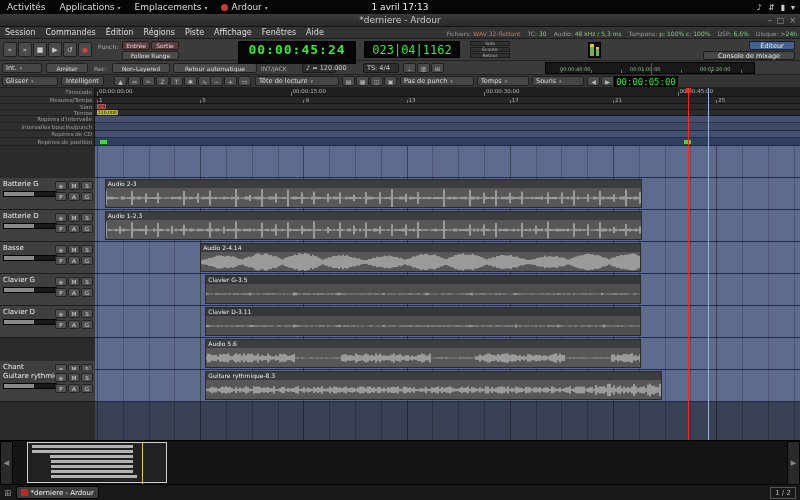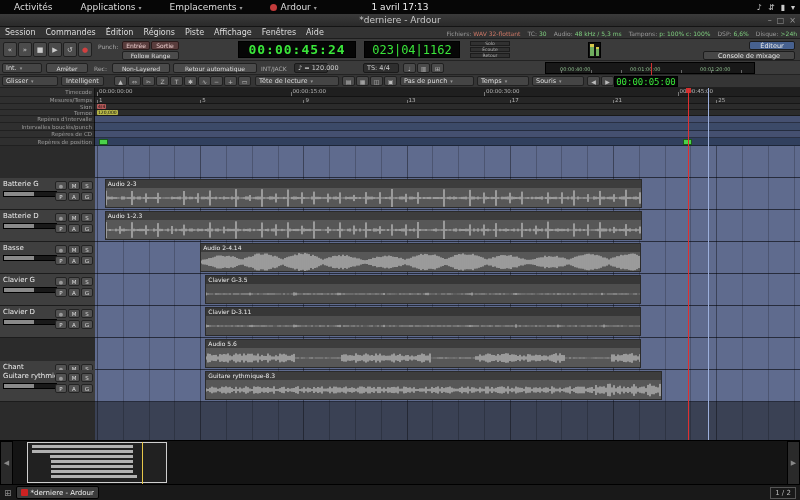--- a/index.html
+++ b/index.html
@@ -2,21 +2,21 @@
 <html><head>
 <meta charset="utf-8">
 <style>
   *{margin:0;padding:0;box-sizing:border-box}
   html,body{width:800px;height:500px;overflow:hidden;background:#000;
     font-family:"DejaVu Sans","Liberation Sans",sans-serif}
   #screen{position:absolute;width:800px;height:500px;background:#2f2f2f;overflow:hidden}
 
   
   #gnome-bar{position:absolute;top:0;left:0;width:800px;height:14px;background:#060606;color:#ddd;font-size:9px;display:flex;align-items:center;z-index:60}
-  .gitem{padding:0 14px;height:14px;display:flex;align-items:center;gap:3px;white-space:nowrap}
+  .gitem{padding:0 7px;height:14px;display:flex;align-items:center;gap:3px;white-space:nowrap}
   .caret{font-size:6px;color:#999}
   #ardour-dot{width:7px;height:7px;border-radius:50%;background:#c23b3b}
   #gnome-clock{position:absolute;left:50%;transform:translateX(-50%);color:#eee}
   #gnome-tray{position:absolute;right:5px;top:0;height:14px;display:flex;align-items:center;gap:6px;font-size:8px;color:#ccc}
 
   
   #titlebar{position:absolute;top:14px;left:0;width:800px;height:13px;background:linear-gradient(#3a3a3a,#2a2a2a);border-bottom:1px solid #141414;color:#c9c9c9;font-size:9px;text-align:center;line-height:13px;z-index:59}
   #win-controls{position:absolute;right:4px;top:0;height:13px;display:flex;gap:5px;align-items:center;font-size:8px;color:#999}
 
   
@@ -26,21 +26,21 @@
   .status-label{color:#999}.status-value{margin-left:2px}
 
   
   #rowA{position:absolute;top:39px;left:0;width:800px;height:22px;background:#3b3b3b;border-bottom:1px solid #232323;z-index:57}
   #transport-buttons{position:absolute;left:3px;top:3px;display:flex;gap:1px}
   .tbtn{width:14px;height:15px;background:#4b4b4b;border:1px solid #202020;border-radius:2px;color:#ccc;font-size:7px;display:flex;align-items:center;justify-content:center}
   .tbtn.rec{color:#d24040}
   .sbtn{position:absolute;background:#4b4b4b;border:1px solid #202020;border-radius:2px;color:#ddd;font-size:6px;display:flex;align-items:center;justify-content:center;white-space:nowrap}
   .punch{background:#5a3d3d;border-color:#2a1a1a;color:#e8caca}
   .clock{position:absolute;background:#060606;border:1px solid #000;color:#3ae63a;font-family:"DejaVu Sans Mono","Liberation Mono",monospace;text-align:center;white-space:nowrap}
-  #primary-clock{left:238px;top:2px;width:118px;height:17px;font-size:13px;line-height:16px;letter-spacing:1px;font-weight:bold}
+  #primary-clock{left:238px;top:2px;width:118px;height:23px;font-size:13px;line-height:16px;letter-spacing:1px;font-weight:bold}
   #secondary-clock{left:364px;top:2px;width:96px;height:17px;font-size:12px;line-height:16px}
   #punch-label{position:absolute;left:98px;top:4px;font-size:6px;color:#aaa}
   #indicator-stack{position:absolute;left:470px;top:2px;display:flex;flex-direction:column;gap:1px}
   .ind{width:40px;height:5px;background:#313131;border:1px solid #1c1c1c;color:#b5b5b5;font-size:4.5px;line-height:4px;display:flex;align-items:center;justify-content:center}
   #meters{position:absolute;left:588px;top:3px;width:13px;height:16px;background:#101010;border:1px solid #000;display:flex;gap:2px;align-items:flex-end;padding:1px}
   .mbar{width:4px;background:linear-gradient(#d8c84a 0 25%,#6fae5f 25% 100%)}
   .rbtn{position:absolute;font-size:6.5px;display:flex;align-items:center;justify-content:center;border-radius:2px;border:1px solid #1c1c1c;color:#e6e6e6;white-space:nowrap}
   #editor-btn{left:749px;top:2px;width:46px;height:9px;background:#47618f}
   #mixer-btn{left:703px;top:12px;width:92px;height:9px;background:#474747}
 
@@ -202,21 +202,21 @@
   <div id="rowB">
     <span class="combo" style="left:2px;width:40px">
         <span>Int.</span>
         <span class="caret">▾</span>
       </span>
     <span class="sbtn" style="left:46px;top:2px;width:42px;height:10px">Arrêter</span>
     <span class="blabel" style="left:94px">Rec:</span>
     <span class="sbtn" style="left:112px;top:2px;width:58px;height:10px">Non-Layered</span>
     <span class="sbtn" style="left:173px;top:2px;width:84px;height:10px">Retour automatique</span>
     <span class="blabel" style="left:261px">INT/JACK</span>
-    <span class="bbox" style="left:294px;width:34px">♪ = 120.000</span>
+    <span class="bbox" style="left:302px;width:34px">♪ = 120.000</span>
     <span class="bbox" style="left:363px;width:36px">TS: 4/4</span>
     <div id="rowb-icons">
         <div class="ibtn">♩</div>
         <div class="ibtn">▥</div>
         <div class="ibtn">⊞</div>
       </div>
     <div id="minitimeline">
         <div class="mtick" style="left: 15px;"></div>
         <div class="mtick" style="left: 45px;"></div>
         <div class="mtick" style="left: 75px;"></div>

